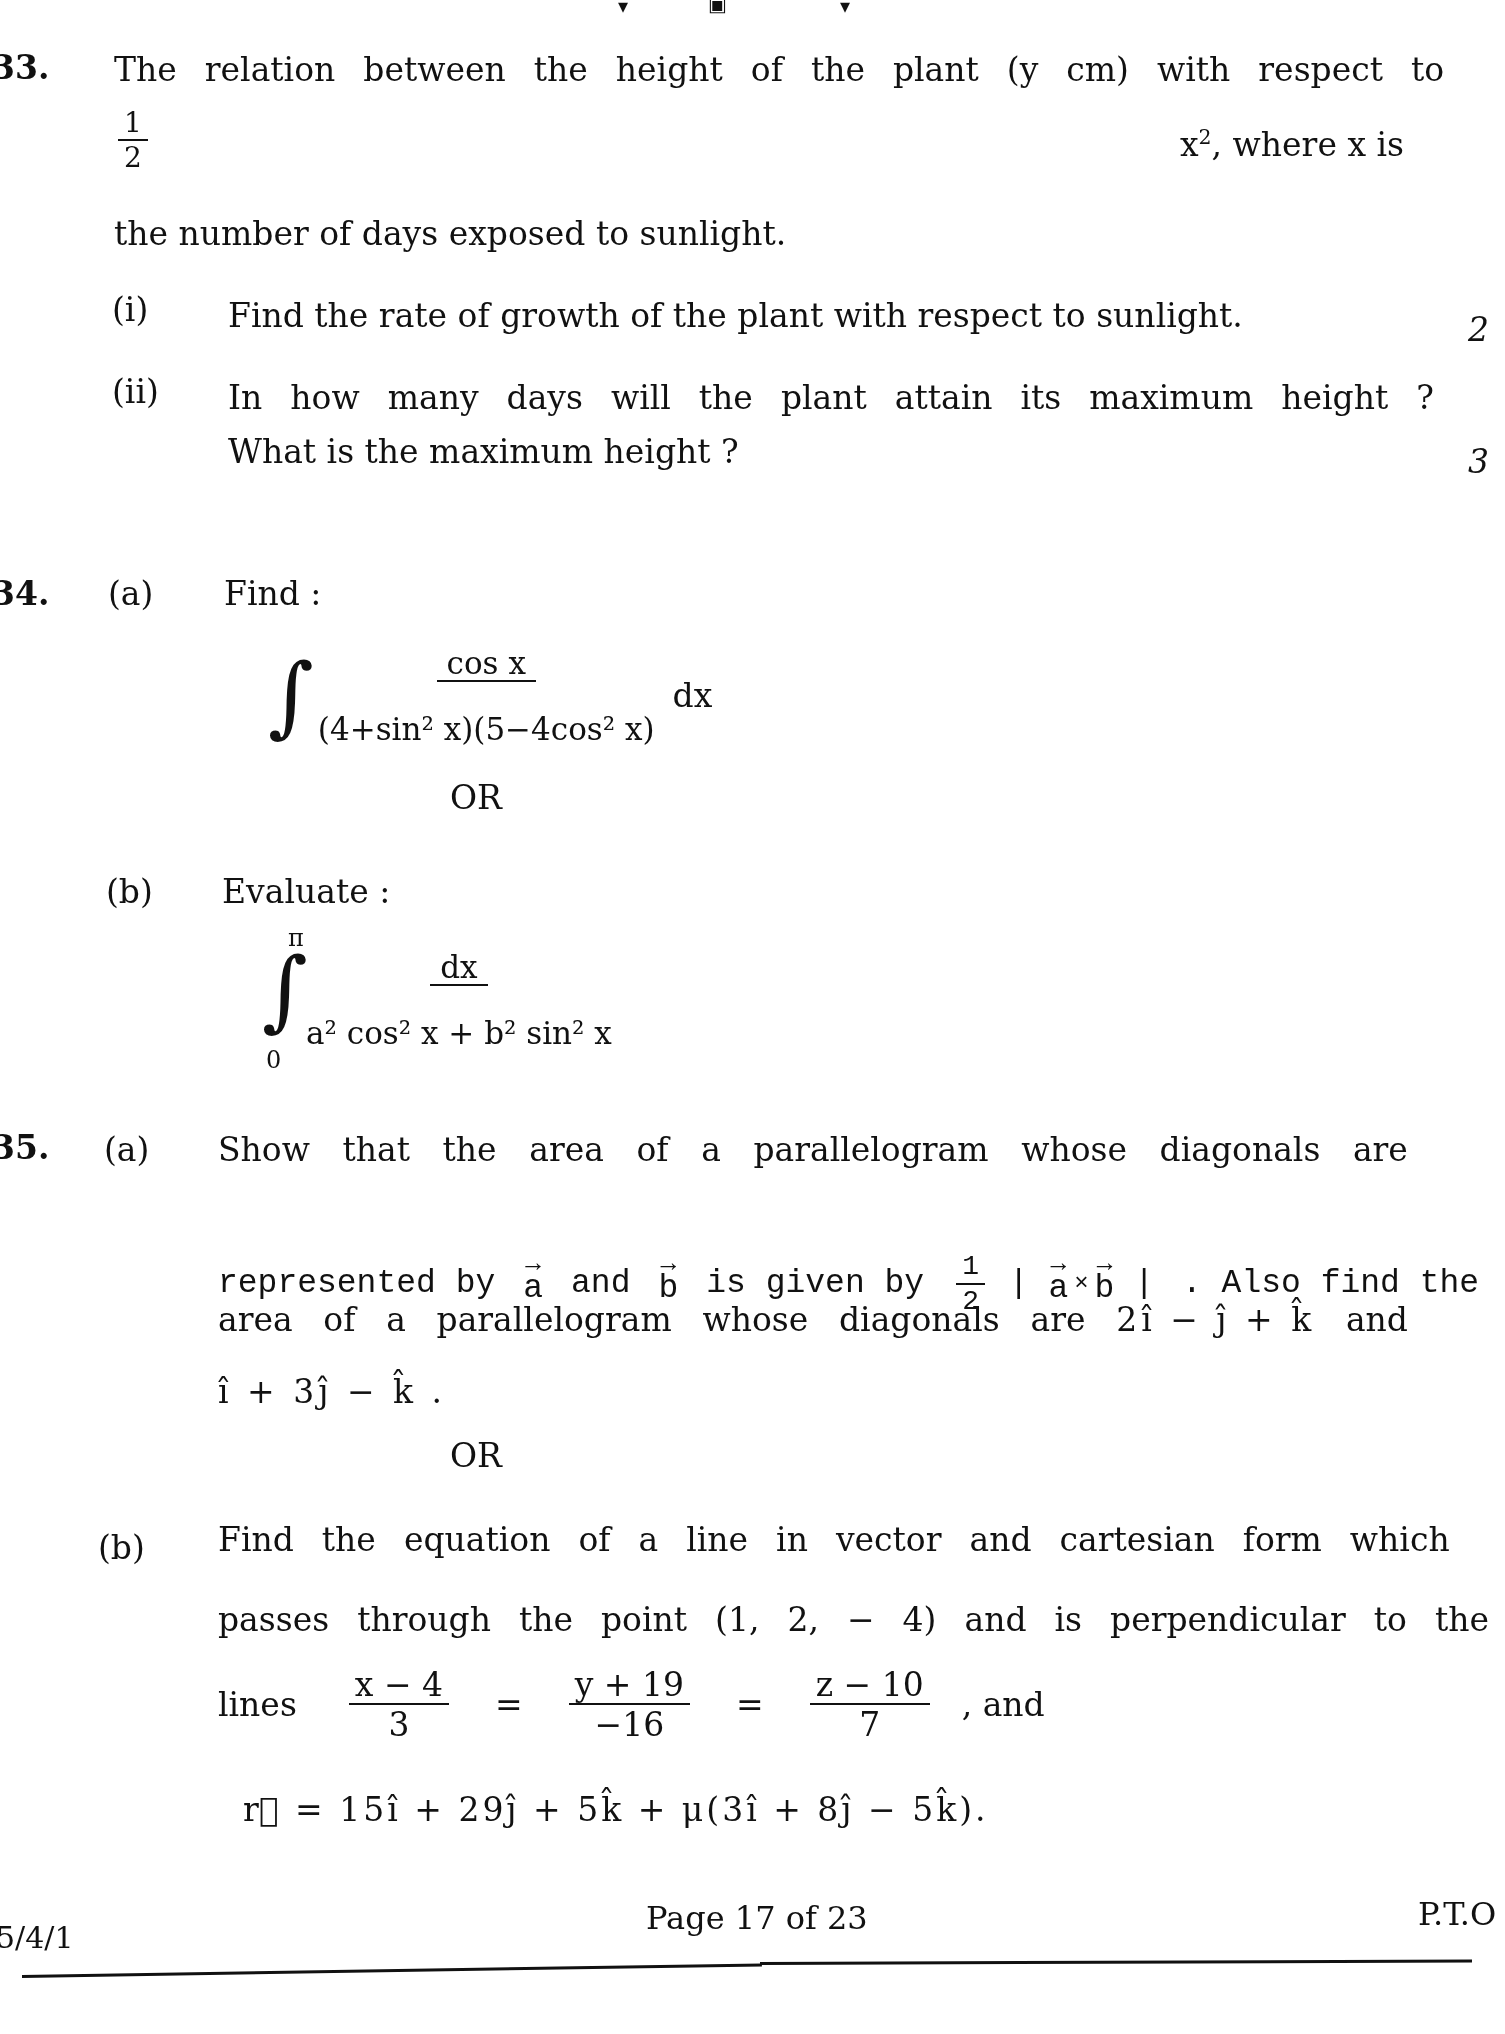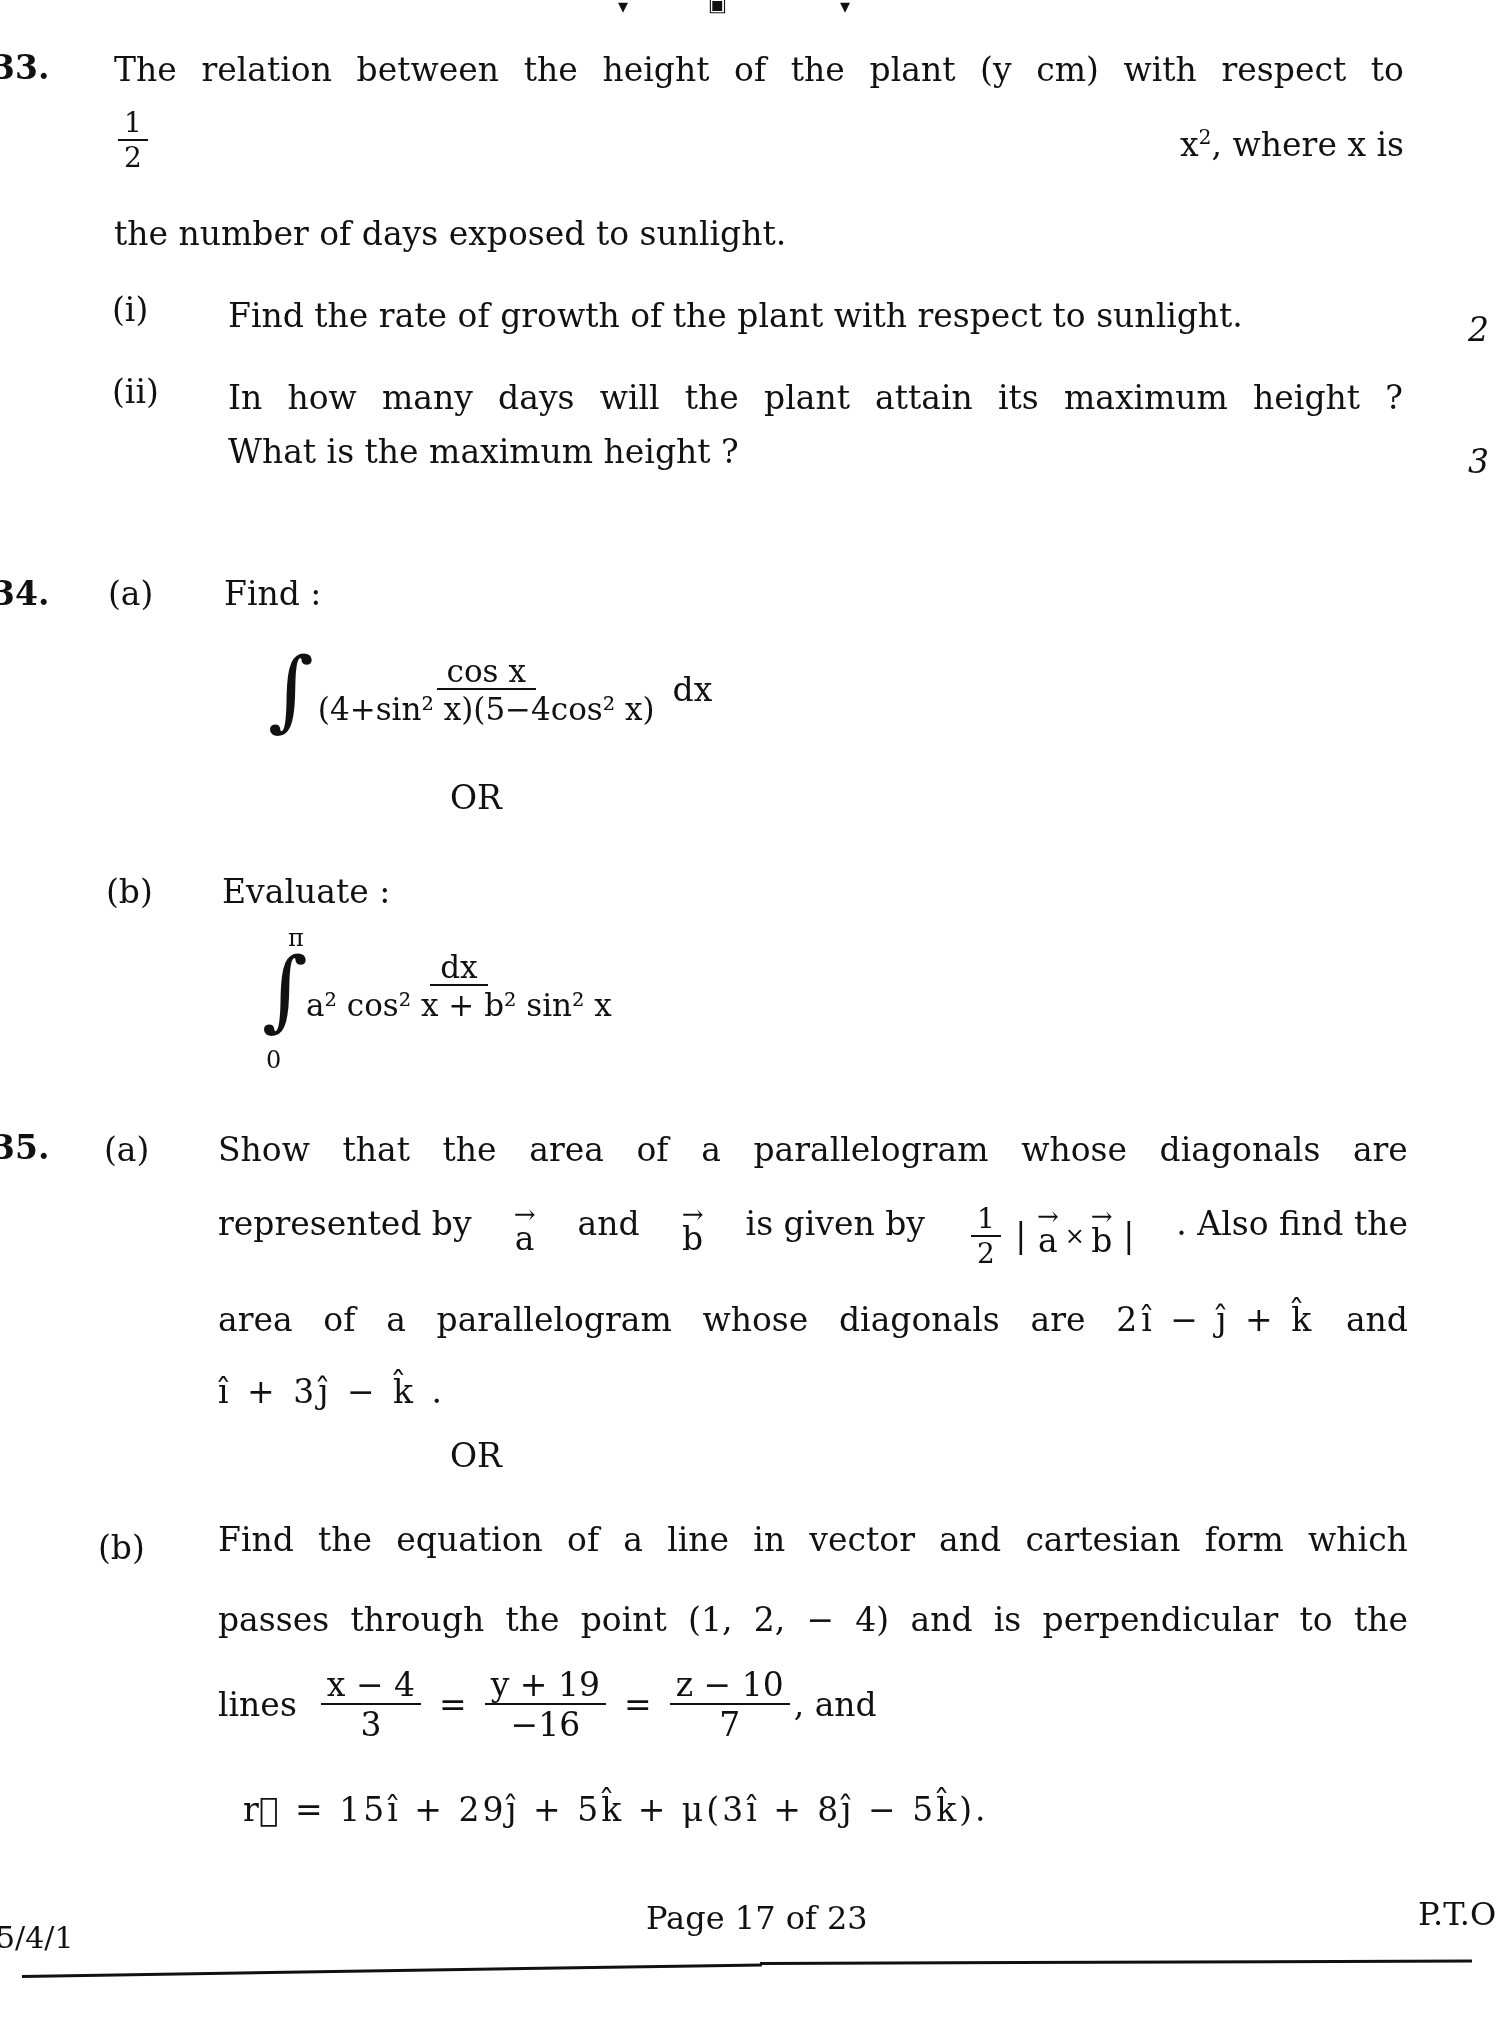--- a/index.html
+++ b/index.html
@@ -2,21 +2,21 @@
 <html><head>
 <meta charset="utf-8">
 <style>
   html, body { margin: 0; padding: 0; background: #ffffff; }
   body {
     width: 1505px; height: 2034px; position: relative; overflow: hidden;
     font-family: "DejaVu Serif", "Liberation Serif", serif;
     color: #111111;
   }
   .abs { position: absolute; }
-  .txt { font-size: 33px; line-height: 40px; white-space: nowrap; }
+  .txt { font-size: 33px; line-height: 40px; white-space: nowrap; gap: 28px; }
   .bold { font-weight: normal; }
   .qnum { font-size: 33px; font-weight: bold; }
   .marks { font-size: 33px; font-style: italic; }
   .justify-line { display: flex; justify-content: space-between; width: 1290px; }
   .justify-line2 { display: flex; justify-content: space-between; width: 1175px; }
 
   
   .frac { display: inline-flex; flex-direction: column; align-items: center; vertical-align: middle; margin: 0 4px; }
   .frac .num { border-bottom: 2px solid #111; padding: 0 6px; line-height: 1.1; }
   .frac .den { line-height: 1.1; padding-top: 2px; }
@@ -123,21 +123,21 @@
   <span>the</span>
   <span>area</span>
   <span>of</span>
   <span>a</span>
   <span>parallelogram</span>
   <span>whose</span>
   <span>diagonals</span>
   <span>are</span>
 </div>
 
-<div class="abs txt" style="left:218px; top:1204px; width:1190px; display:flex; align-items:flex-start; justify-content:space-between; height:72px;">
+<div class="abs txt" style="left:218px; top:1232px; width:1190px; display:flex; align-items:flex-end; justify-content:space-between; height:72px;font-family:Liberation Mono, monospace;">
   <span>represented by</span>
   <span class="vec">
       <span class="arr">→</span>
       <span>a</span>
     </span>
   <span>and</span>
   <span class="vec">
       <span class="arr">→</span>
       <span>b</span>
     </span>

